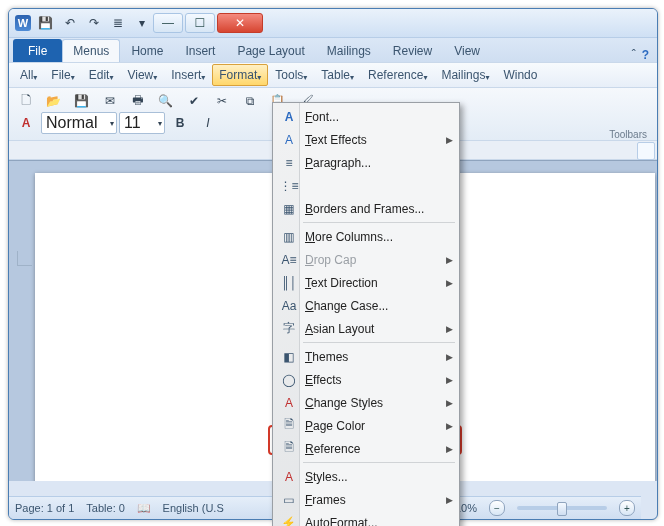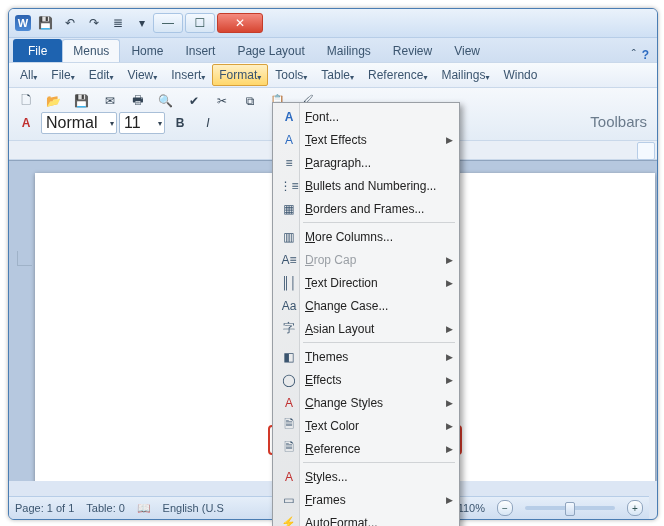--- a/index.html
+++ b/index.html
@@ -20,27 +20,27 @@
   .ribbon-help{margin-left:auto;margin-right:8px;display:flex;gap:6px;color:#3b556f}
   .menubar{height:24px;background:linear-gradient(#f7fafd,#e7eef8);border-top:1px solid #c9d8ea;border-bottom:1px solid #c9d8ea;display:flex;align-items:center;padding:0 4px;gap:0}
   .mitem{padding:3px 6px;color:#3b556f;display:flex;align-items:flex-end;gap:0;border:1px solid transparent;border-radius:2px}
   .mitem .dd{font-size:8px;color:#3b556f}
   .mitem.open{background:linear-gradient(#fff0c5,#ffd76b);border:1px solid #d9a13b}
   .toolbar{height:48px;background:linear-gradient(#f5f8fc,#e3ecf6);border-bottom:1px solid #c9d8ea;padding:2px 4px;position:relative}
   .trow{height:22px;display:flex;align-items:center;gap:2px}
   .tbtn{min-width:20px;height:20px;border:1px solid transparent;border-radius:2px;display:flex;align-items:center;justify-content:center;color:#345;padding:0 2px}
   .tsel{height:20px;border:1px solid #a9bfd8;background:#fff;font-size:16px;padding:0 14px 0 4px;display:flex;align-items:center;position:relative;border-radius:2px}
   .tsel::after{content:"▾";position:absolute;right:2px;font-size:8px;color:#345}
-  .toolbar-label{position:absolute;right:10px;bottom:10px;color:#6b7b8c;font-size:15px}
+  .toolbar-label{position:absolute;right:10px;bottom:0;color:#6b7b8c;font-size:10px}
   .ruler{height:18px;background:#e9eff7;border-bottom:1px solid #c9d8ea;position:relative}
   .ruler-btn{width:16px;height:16px;border:1px solid #b7cde7;background:#f4f9ff;position:absolute;right:2px;top:1px;border-radius:2px}
   .doc-area{position:relative;height:320px;background:#b6c8df;border-top:1px solid #8fa4be;overflow:hidden}
   .page{position:absolute;left:26px;top:12px;width:620px;height:340px;background:#fff;box-shadow:0 1px 4px rgba(0,0,0,.35)}
   .corner{position:absolute;left:8px;top:90px;width:14px;height:14px;border-left:1px solid #9fb2c8;border-bottom:1px solid #9fb2c8}
-  .statusbar{position:absolute;left:0;right:8px;bottom:0;height:22px;background:linear-gradient(#e5eef9,#cfdef1);border-top:1px solid #b7cde7;display:flex;align-items:center;padding:0 6px;gap:12px;color:#3b556f;font-size:11px}
+  .statusbar{position:absolute;left:0;right:16px;bottom:0;height:22px;background:linear-gradient(#e5eef9,#cfdef1);border-top:1px solid #b7cde7;display:flex;align-items:center;padding:0 6px;gap:12px;color:#3b556f;font-size:11px}
   .sb-spacer{flex:1}
   .zoom-slider{width:90px;height:4px;background:#b7cde7;position:relative;border-radius:2px}
   .zoom-slider .thumb{position:absolute;left:40px;top:-4px;width:8px;height:12px;background:linear-gradient(#f4f9ff,#cfdef1);border:1px solid #8fa4be;border-radius:2px}
   .dropdown{position:absolute;top:102px;left:272px;width:182px;background:#f4f5f6;border:1px solid #9a9fa5;box-shadow:3px 3px 6px rgba(0,0,0,.35);font-size:12px;padding:2px 2px 6px 2px;z-index:10}
   .drow{display:flex;align-items:center;height:23px;position:relative;padding-left:30px;padding-right:16px;color:#222}
   .drow.disabled{color:#9a9fa5}
   .drow .ic{position:absolute;left:4px;width:20px;text-align:center;color:#3b556f;font-size:12px}
   .drow .sub{position:absolute;right:4px;font-size:9px;color:#555}
   .drow .txt{text-decoration:underline;text-decoration-color:transparent}
   .drow .txt::first-letter{text-decoration:underline}
@@ -195,21 +195,20 @@
         <span class="ic" style="color:#2d6bc0">A</span>
         <span class="txt">Text Effects</span>
         <span class="sub">▶</span>
       </div>
    <div class="drow">
         <span class="ic">≡</span>
         <span class="txt">Paragraph...</span>
       </div>
    <div class="drow">
         <span class="ic">⋮≡</span>
-        <span class="txt">Bullets and Numbering...</span>
       </div>
    <div class="drow">
         <span class="ic">▦</span>
         <span class="txt">Borders and Frames...</span>
       </div>
    <div class="dsep"></div>
    <div class="drow">
         <span class="ic">▥</span>
         <span class="txt">More Columns...</span>
       </div>
@@ -243,21 +242,21 @@
         <span class="txt">Effects</span>
         <span class="sub">▶</span>
       </div>
    <div class="drow">
         <span class="ic" style="color:#c03030">A</span>
         <span class="txt">Change Styles</span>
         <span class="sub">▶</span>
       </div>
    <div class="drow">
         <span class="ic">🗎</span>
-        <span class="txt">Text Color</span>
+        <span class="txt">Page Color</span>
         <span class="sub">▶</span>
       </div>
    <div class="drow">
         <span class="ic">🗎</span>
         <span class="txt">Reference</span>
         <span class="sub">▶</span>
       </div>
    <div class="dsep"></div>
    <div class="drow">
         <span class="ic" style="color:#c03030">A</span>

